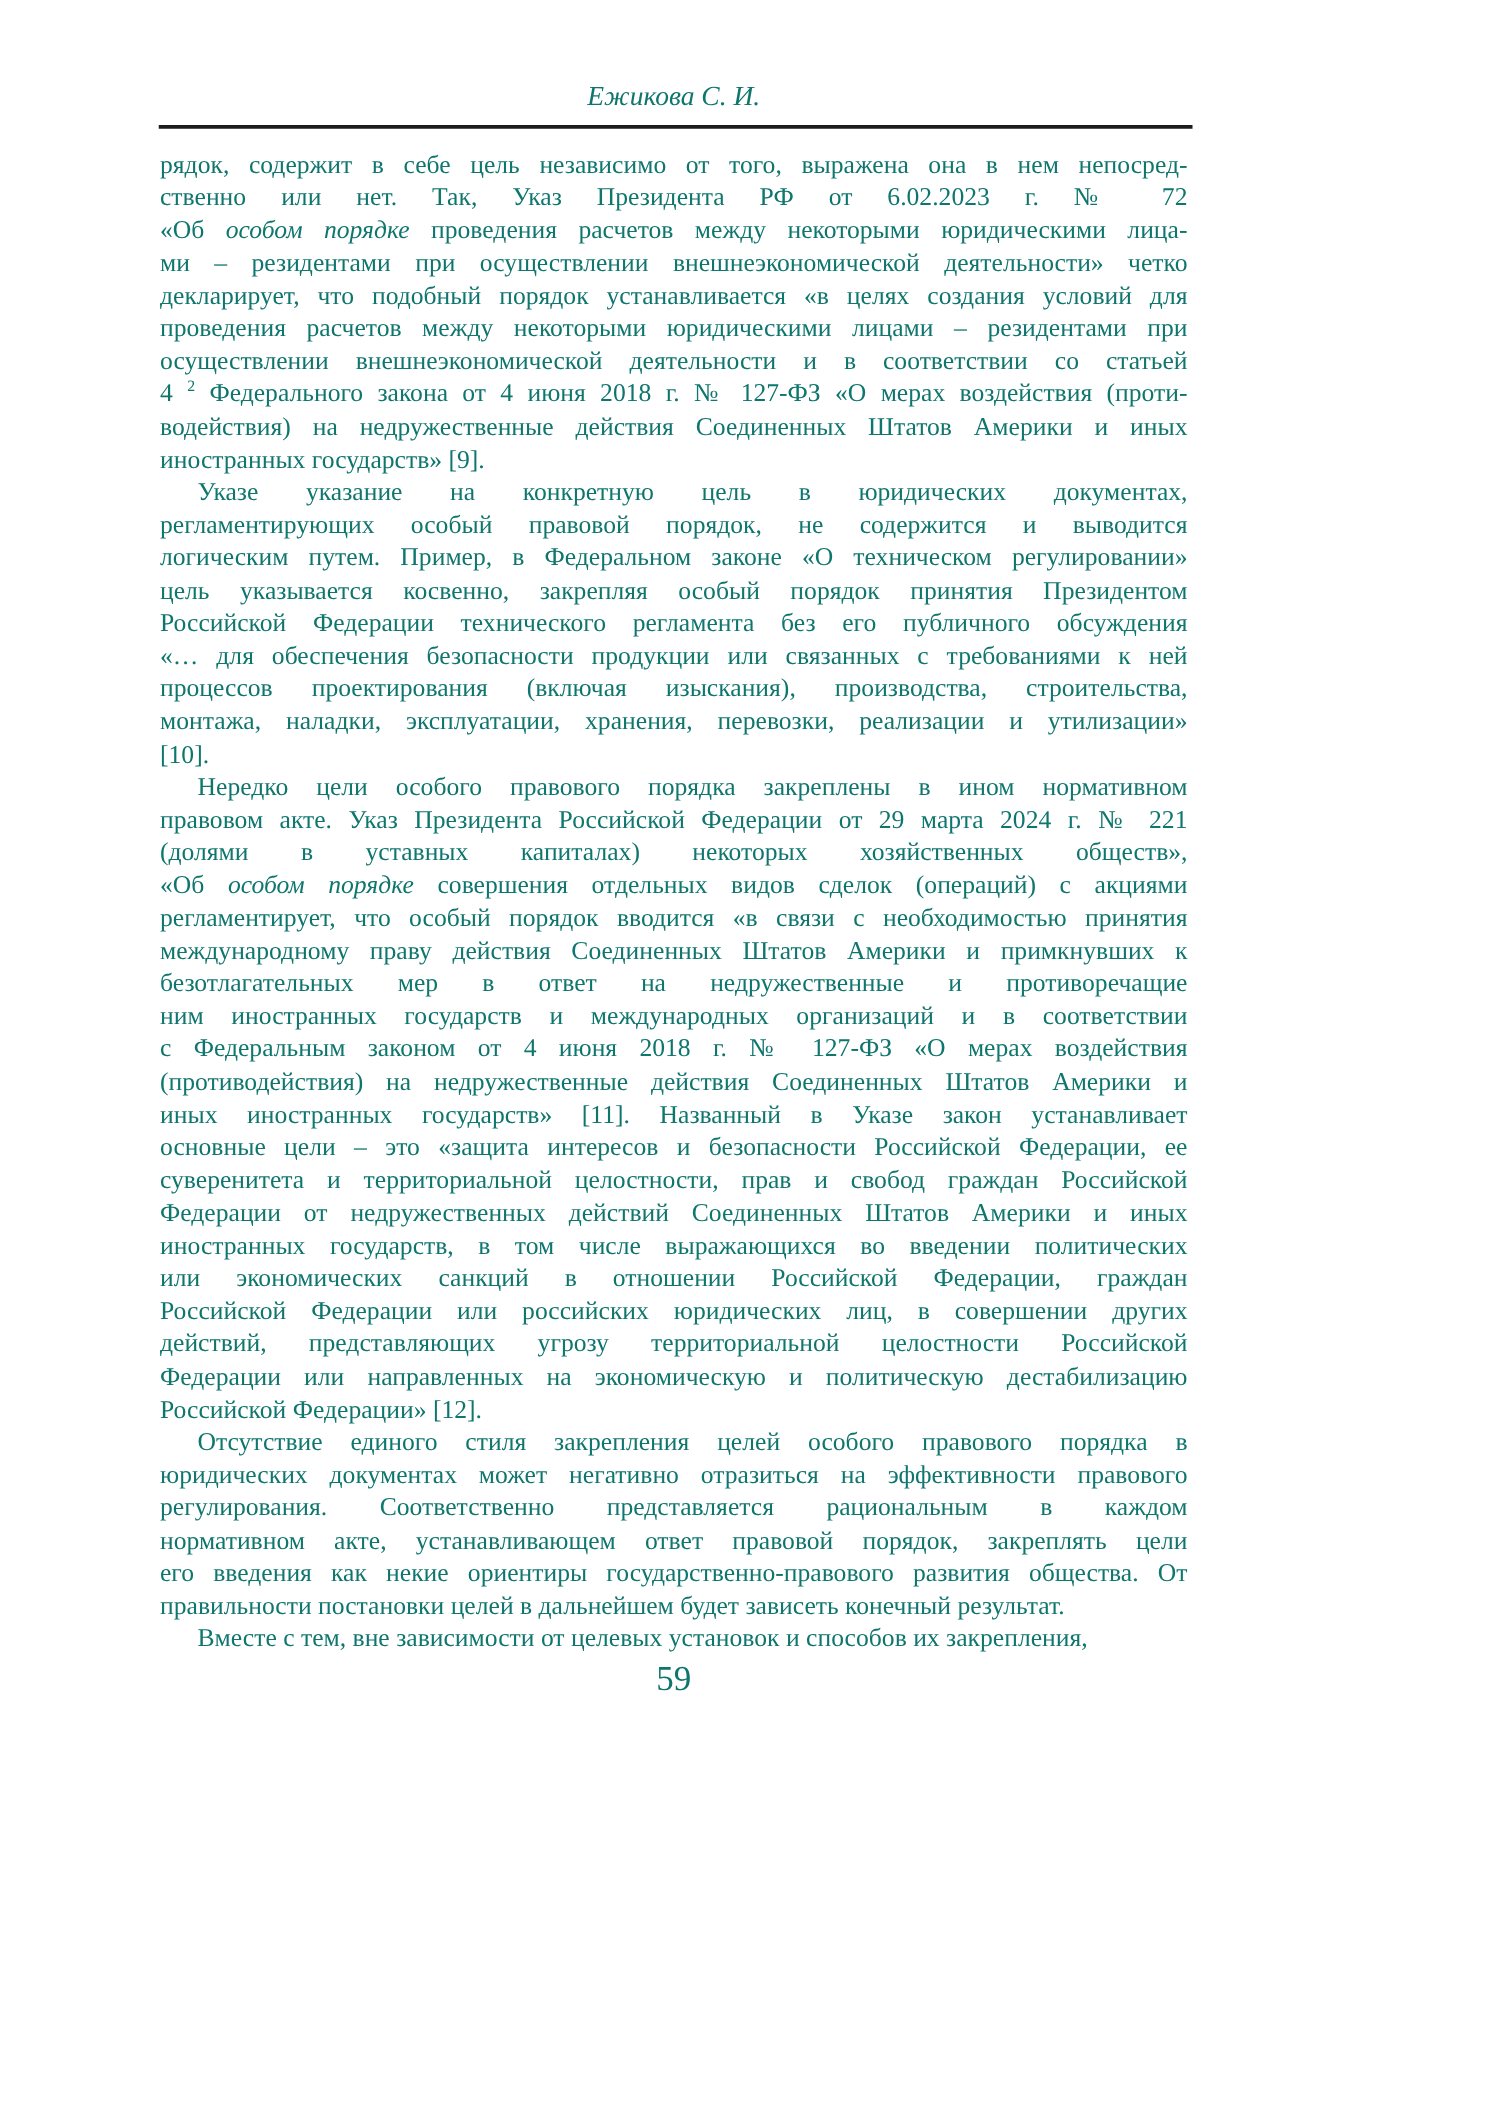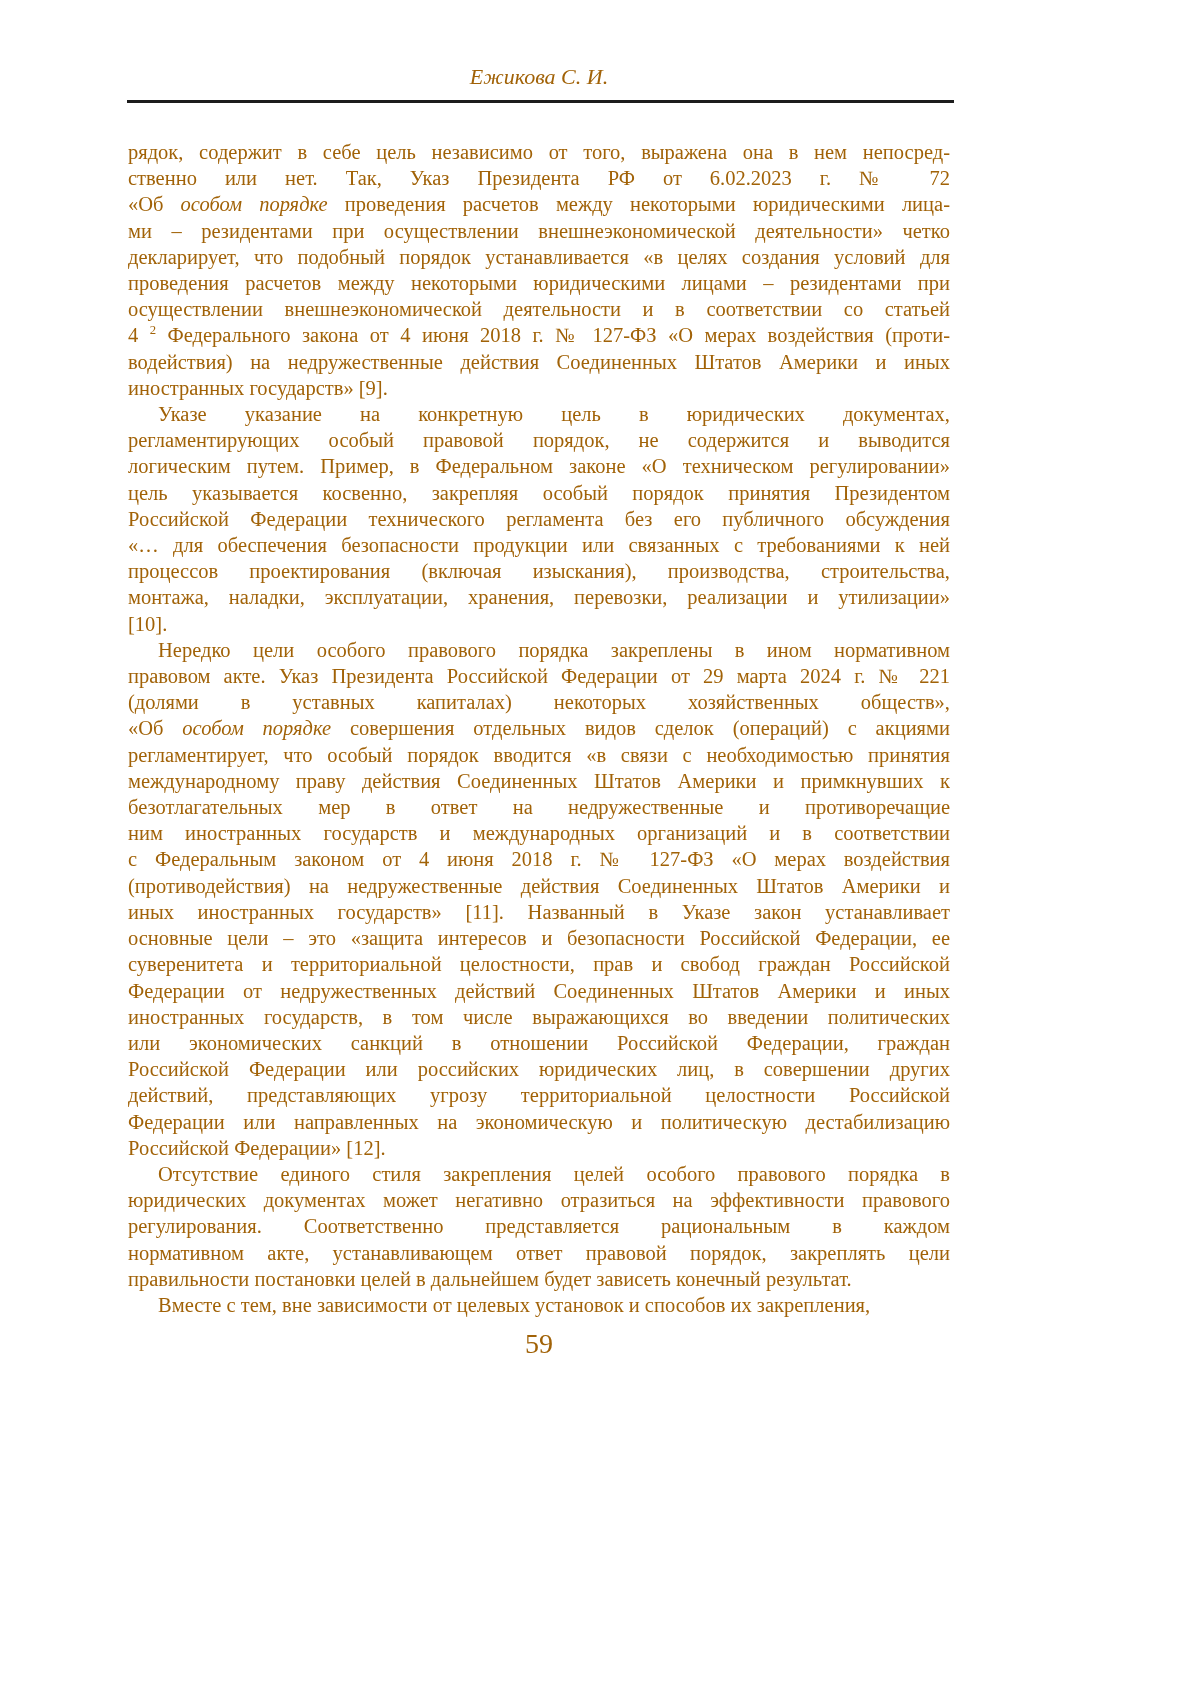--- a/index.html
+++ b/index.html
@@ -2,21 +2,21 @@
 <html lang="ru"><head>
 <meta charset="utf-8">
 <style>
   html, body { margin: 0; padding: 0; background: #ffffff; }
   .page {
     position: relative;
     width: 1200px;
     height: 1697px;
     background: #ffffff;
     font-family: "Liberation Serif", "DejaVu Serif", serif;
-    color: #a16207;
+    color: #0f766e;
     overflow: hidden;
   }
   .header-author {
     position: absolute;
     left: 128px;
     top: 64px;
     width: 822px;
     text-align: center;
     font-style: italic;
     font-size: 22px;
@@ -31,21 +31,20 @@
     height: 3px;
     background: #1c1c1c;
   }
   .article-body {
     position: absolute;
     left: 128px;
     top: 119px;
     width: 822px;
     font-size: 20.5px;
     line-height: 26.2px;
-    margin-top: 20px;
   }
   .para { margin: 0; padding: 0; }
   .line {
     text-align: justify;
     text-align-last: justify;
     -moz-text-align-last: justify;
   }
   .line.last {
     text-align-last: left;
     -moz-text-align-last: left;
@@ -116,20 +115,21 @@
         <div class="line"><span>Российской Федерации или российских юридических лиц, в совершении других</span></div>
         <div class="line"><span>действий, представляющих угрозу территориальной целостности Российской</span></div>
         <div class="line"><span>Федерации или направленных на экономическую и политическую дестабилизацию</span></div>
         <div class="line last"><span>Российской Федерации» [12].</span></div>
       </div>
       <div class="para">
         <div class="line first"><span>Отсутствие единого стиля закрепления целей особого правового порядка в</span></div>
         <div class="line"><span>юридических документах может негативно отразиться на эффективности правового</span></div>
         <div class="line"><span>регулирования. Соответственно представляется рациональным в каждом</span></div>
         <div class="line"><span>нормативном акте, устанавливающем ответ правовой порядок, закреплять цели</span></div>
+        <div class="line"><span>его введения как некие ориентиры государственно-правового развития общества. От</span></div>
         <div class="line last"><span>правильности постановки целей в дальнейшем будет зависеть конечный результат.</span></div>
       </div>
       <div class="para">
         <div class="line last first"><span>Вместе с тем, вне зависимости от целевых установок и способов их закрепления,</span></div>
       </div>
     </div>
   <div class="page-number">59</div>
 </div>
 
 </body></html>

